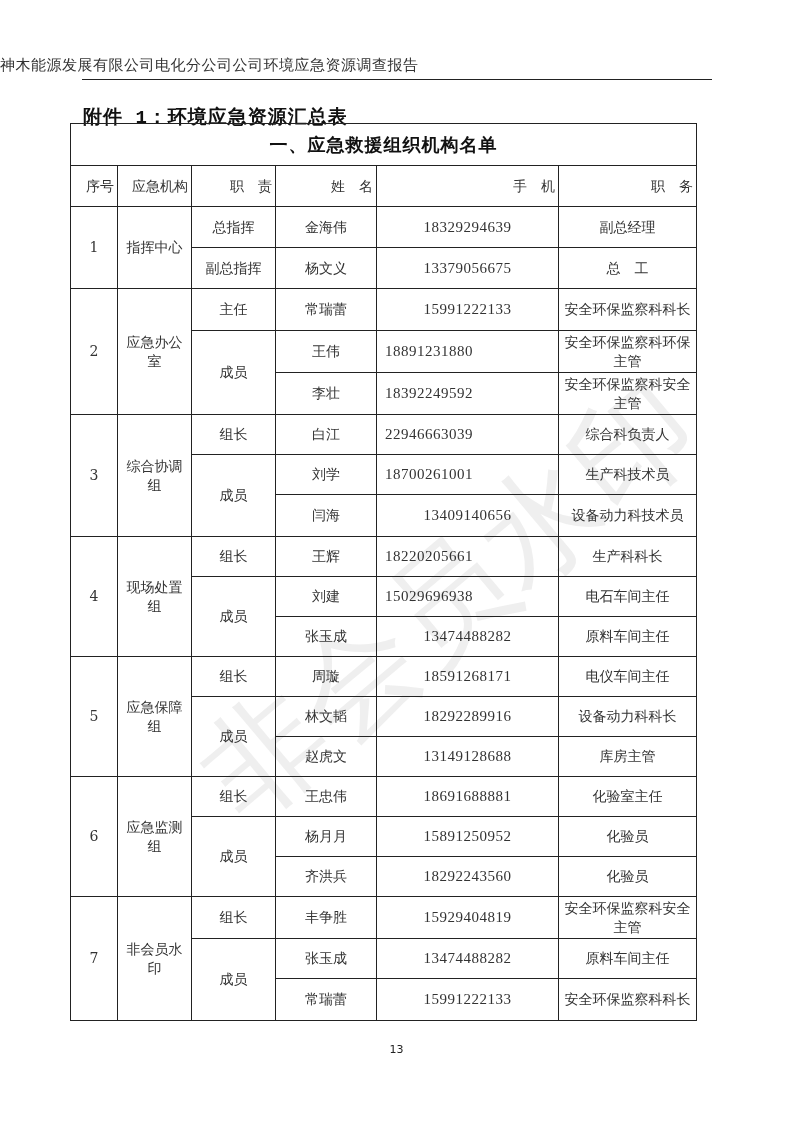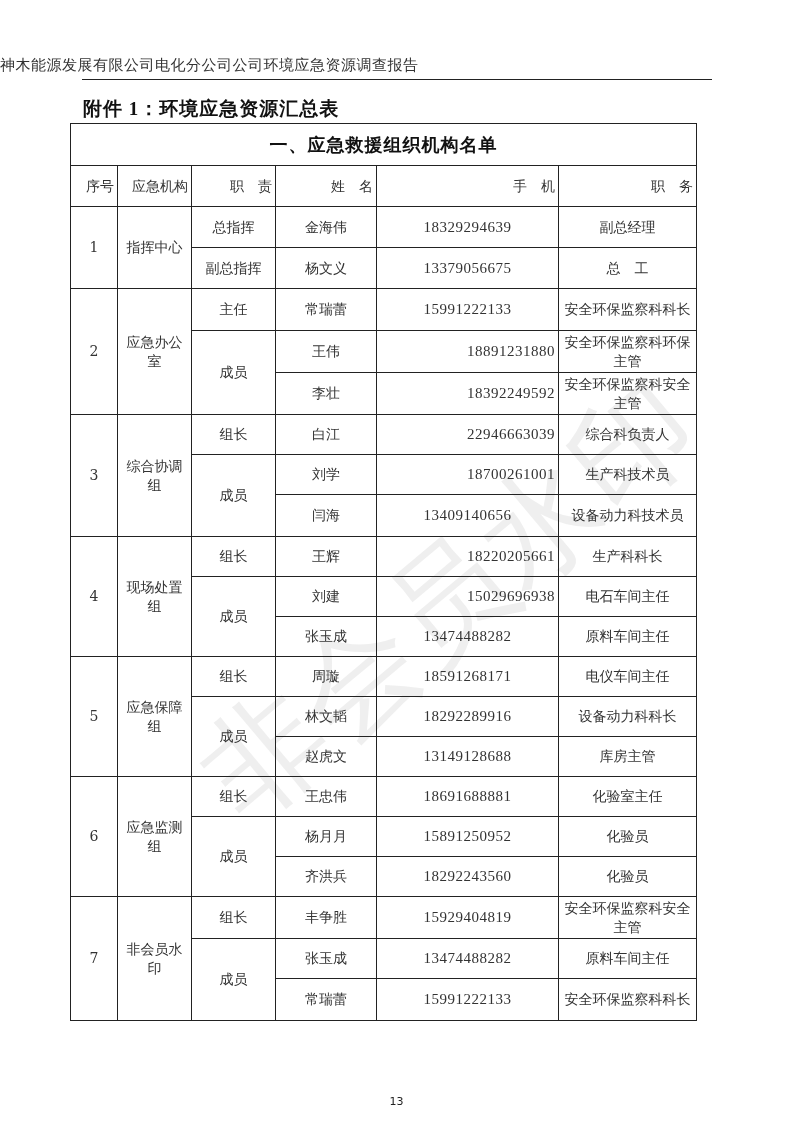--- a/index.html
+++ b/index.html
@@ -1,33 +1,33 @@
 <!DOCTYPE html>
 <html><head>
 <meta charset="utf-8">
 <style>
   html, body { margin:0; padding:0; background:#ffffff; }
   body { width:793px; height:1122px; position:relative; overflow:hidden;
          font-family:"DejaVu Serif","Liberation Serif",serif; color:#222; }
   .running-header { position:absolute; top:56px; left:0; width:793px; text-align:left;
          font-size:15px; color:#333; letter-spacing:0.5px; }
   .header-rule { position:absolute; top:79px; left:82px; width:630px; height:1px; background:#222; }
-  .appendix-title { position:absolute; top:96px; left:83px; font-size:19px; font-weight:bold;
-         font-family:Liberation Serif, serif; color:#111; letter-spacing:1px; }
+  .appendix-title { position:absolute; top:104px; left:83px; font-size:19px; font-weight:bold;
+         font-family:Liberation Mono, monospace; color:#111; letter-spacing:1px; }
   table.roster { position:absolute; top:123px; left:70px; width:626px; border-collapse:collapse;
          table-layout:fixed; font-size:14px; }
   table.roster td, table.roster th { border:1.3px solid #222; text-align:center; vertical-align:middle;
          padding:0 3px; line-height:19px; font-weight:normal; color:#333; }
   table.roster .title-cell { height:41px; font-size:18px; font-weight:bold; color:#111;
          font-family:"DejaVu Sans","Liberation Sans",sans-serif; letter-spacing:1px; }
   table.roster .hdr td { height:40px;text-align:right; }
   table.roster tr.r td { height:39px; }
   .phone { font-family:Liberation Serif, serif; font-size:15px; letter-spacing:0.5px; }
-  .phone.left { text-align:right; padding-left:8px; }
-  .page-number { position:absolute; top:1095px; left:0; width:793px; text-align:center; font-size:11px;
+  .phone.left { text-align:left; padding-left:8px; }
+  .page-number { position:absolute; top:1043px; left:0; width:793px; text-align:center; font-size:11px;
          font-family:"DejaVu Sans","Liberation Sans",sans-serif; color:#222; }
   .watermark { position:absolute; top:520px; left:150px; font-size:120px; color:rgba(150,150,150,0.15);
          transform:rotate(-40deg); transform-origin:center; white-space:nowrap; pointer-events:none;
          font-family:"DejaVu Sans","Liberation Sans",sans-serif; }
 </style>
 </head>
 <body>
 
 <div class="running-header">神木能源发展有限公司电化分公司公司环境应急资源调查报告</div>
 <div class="header-rule"></div>

